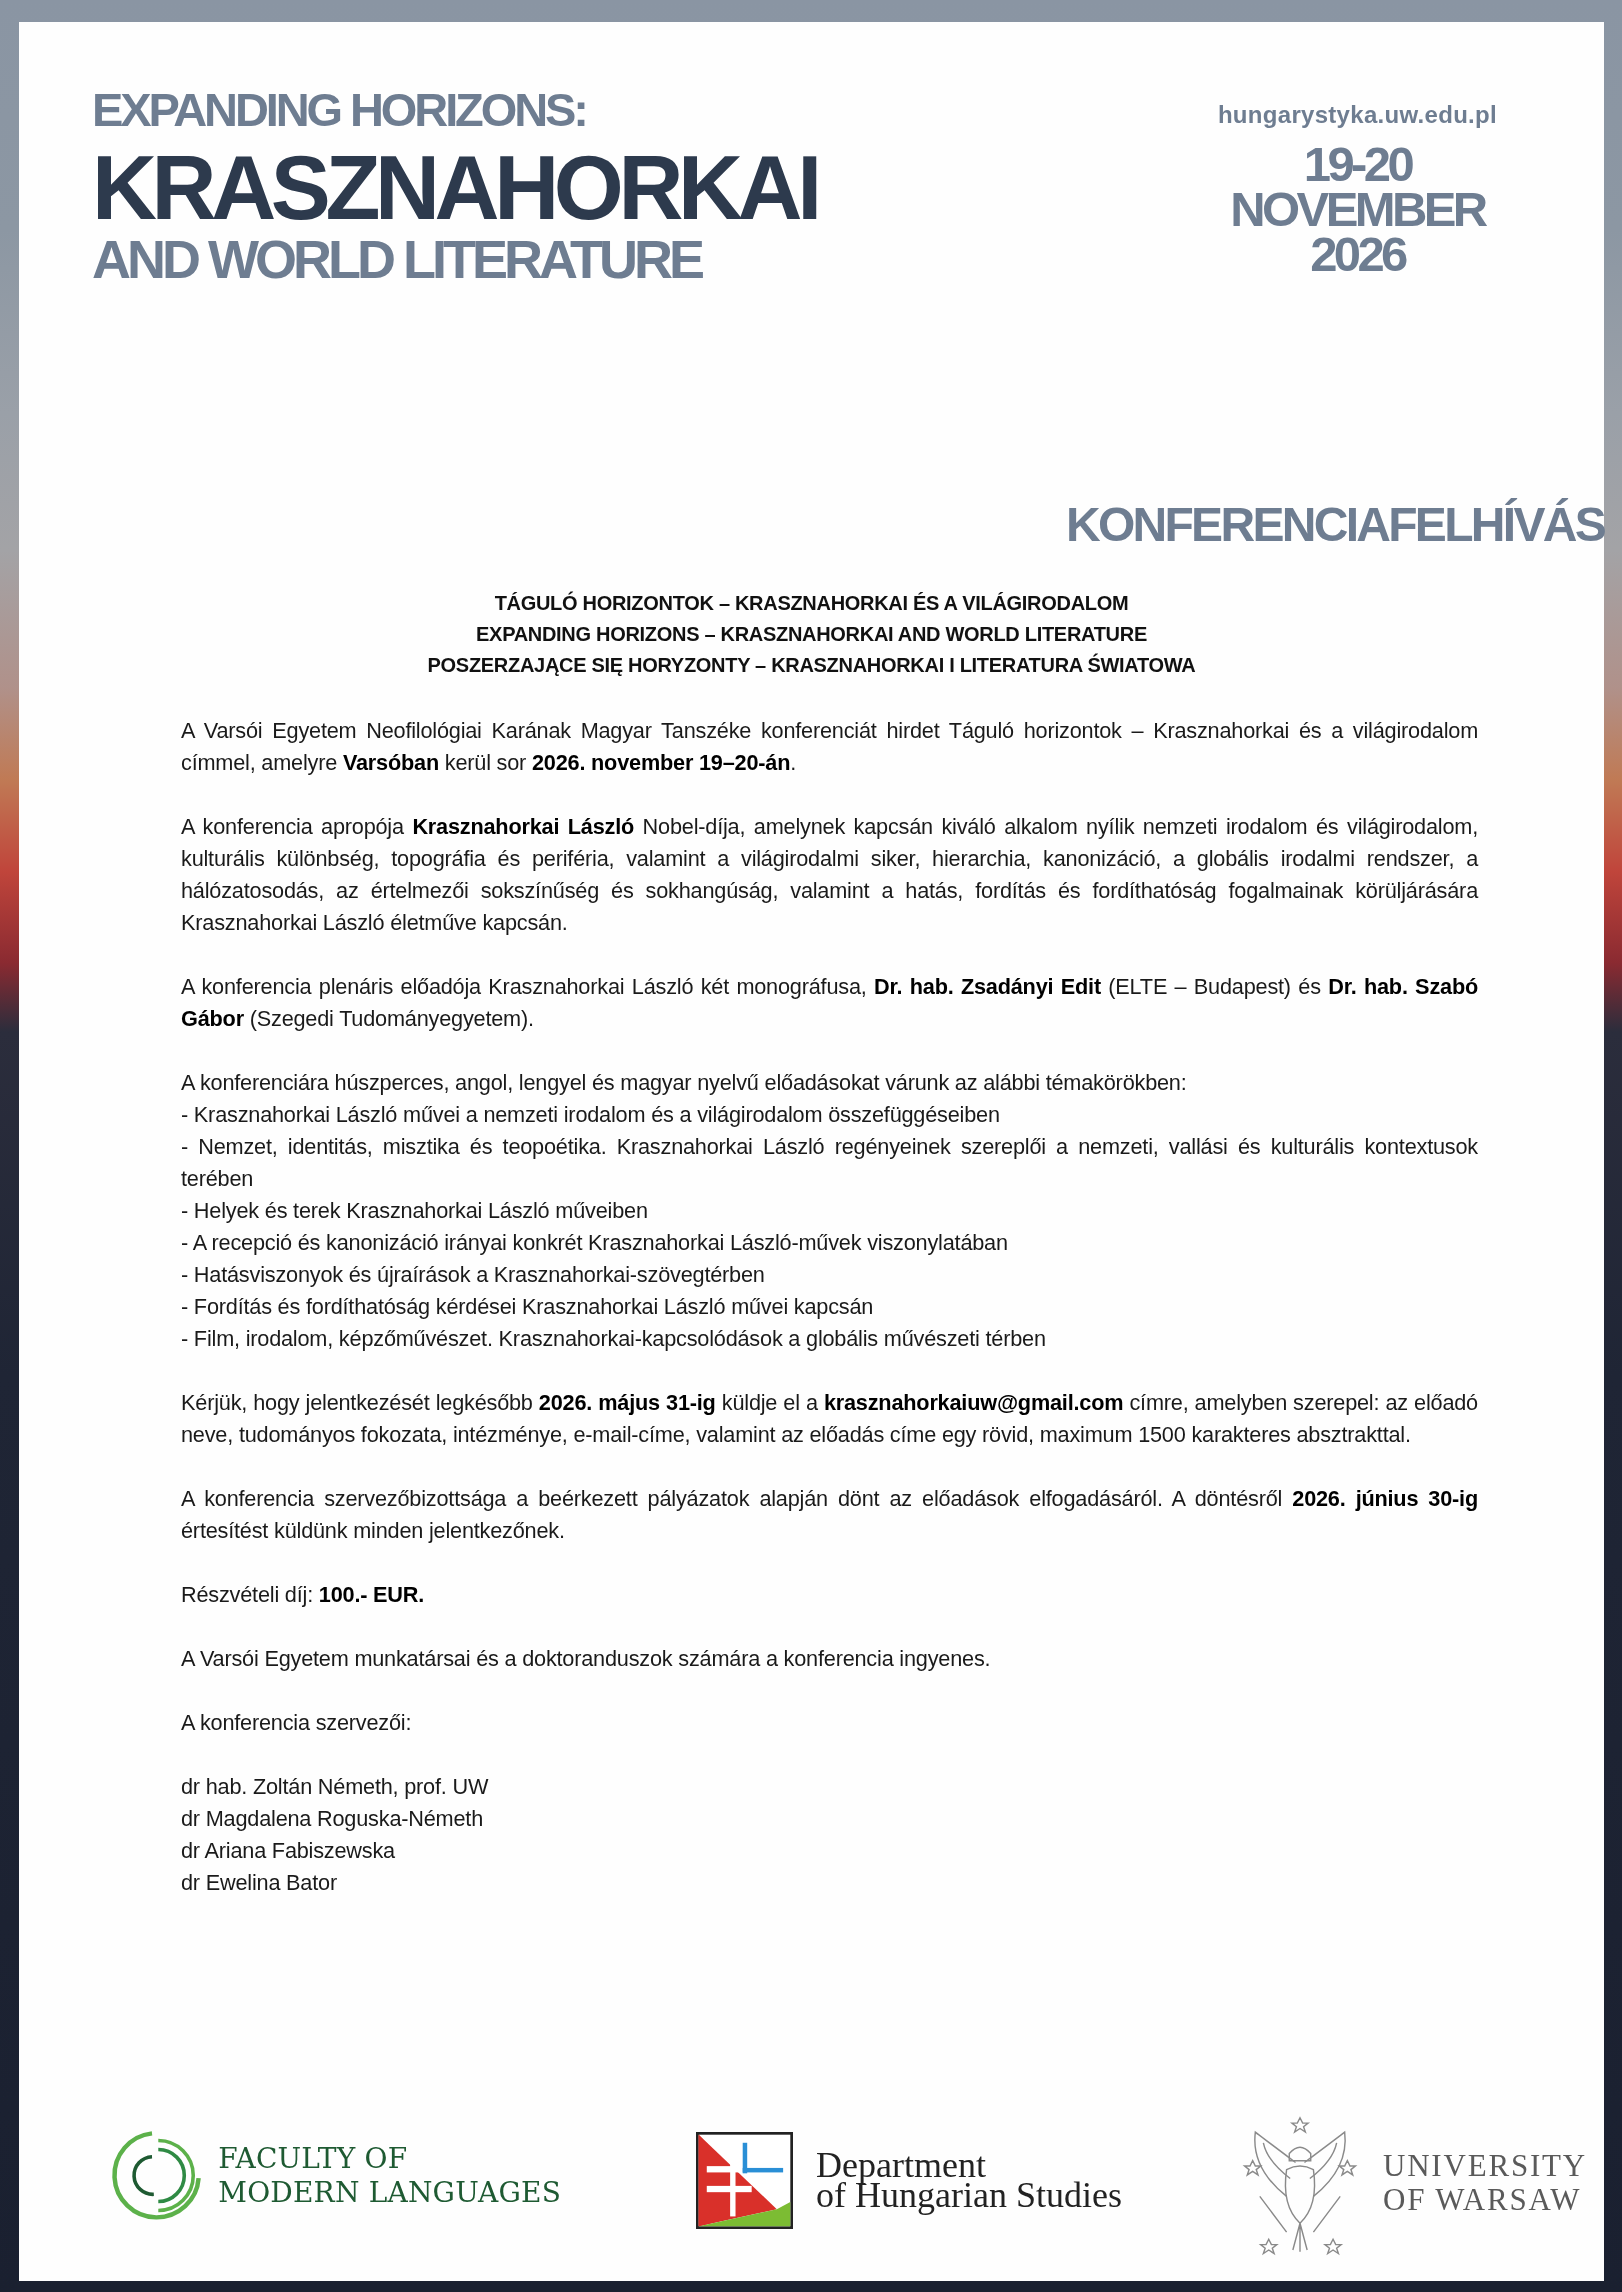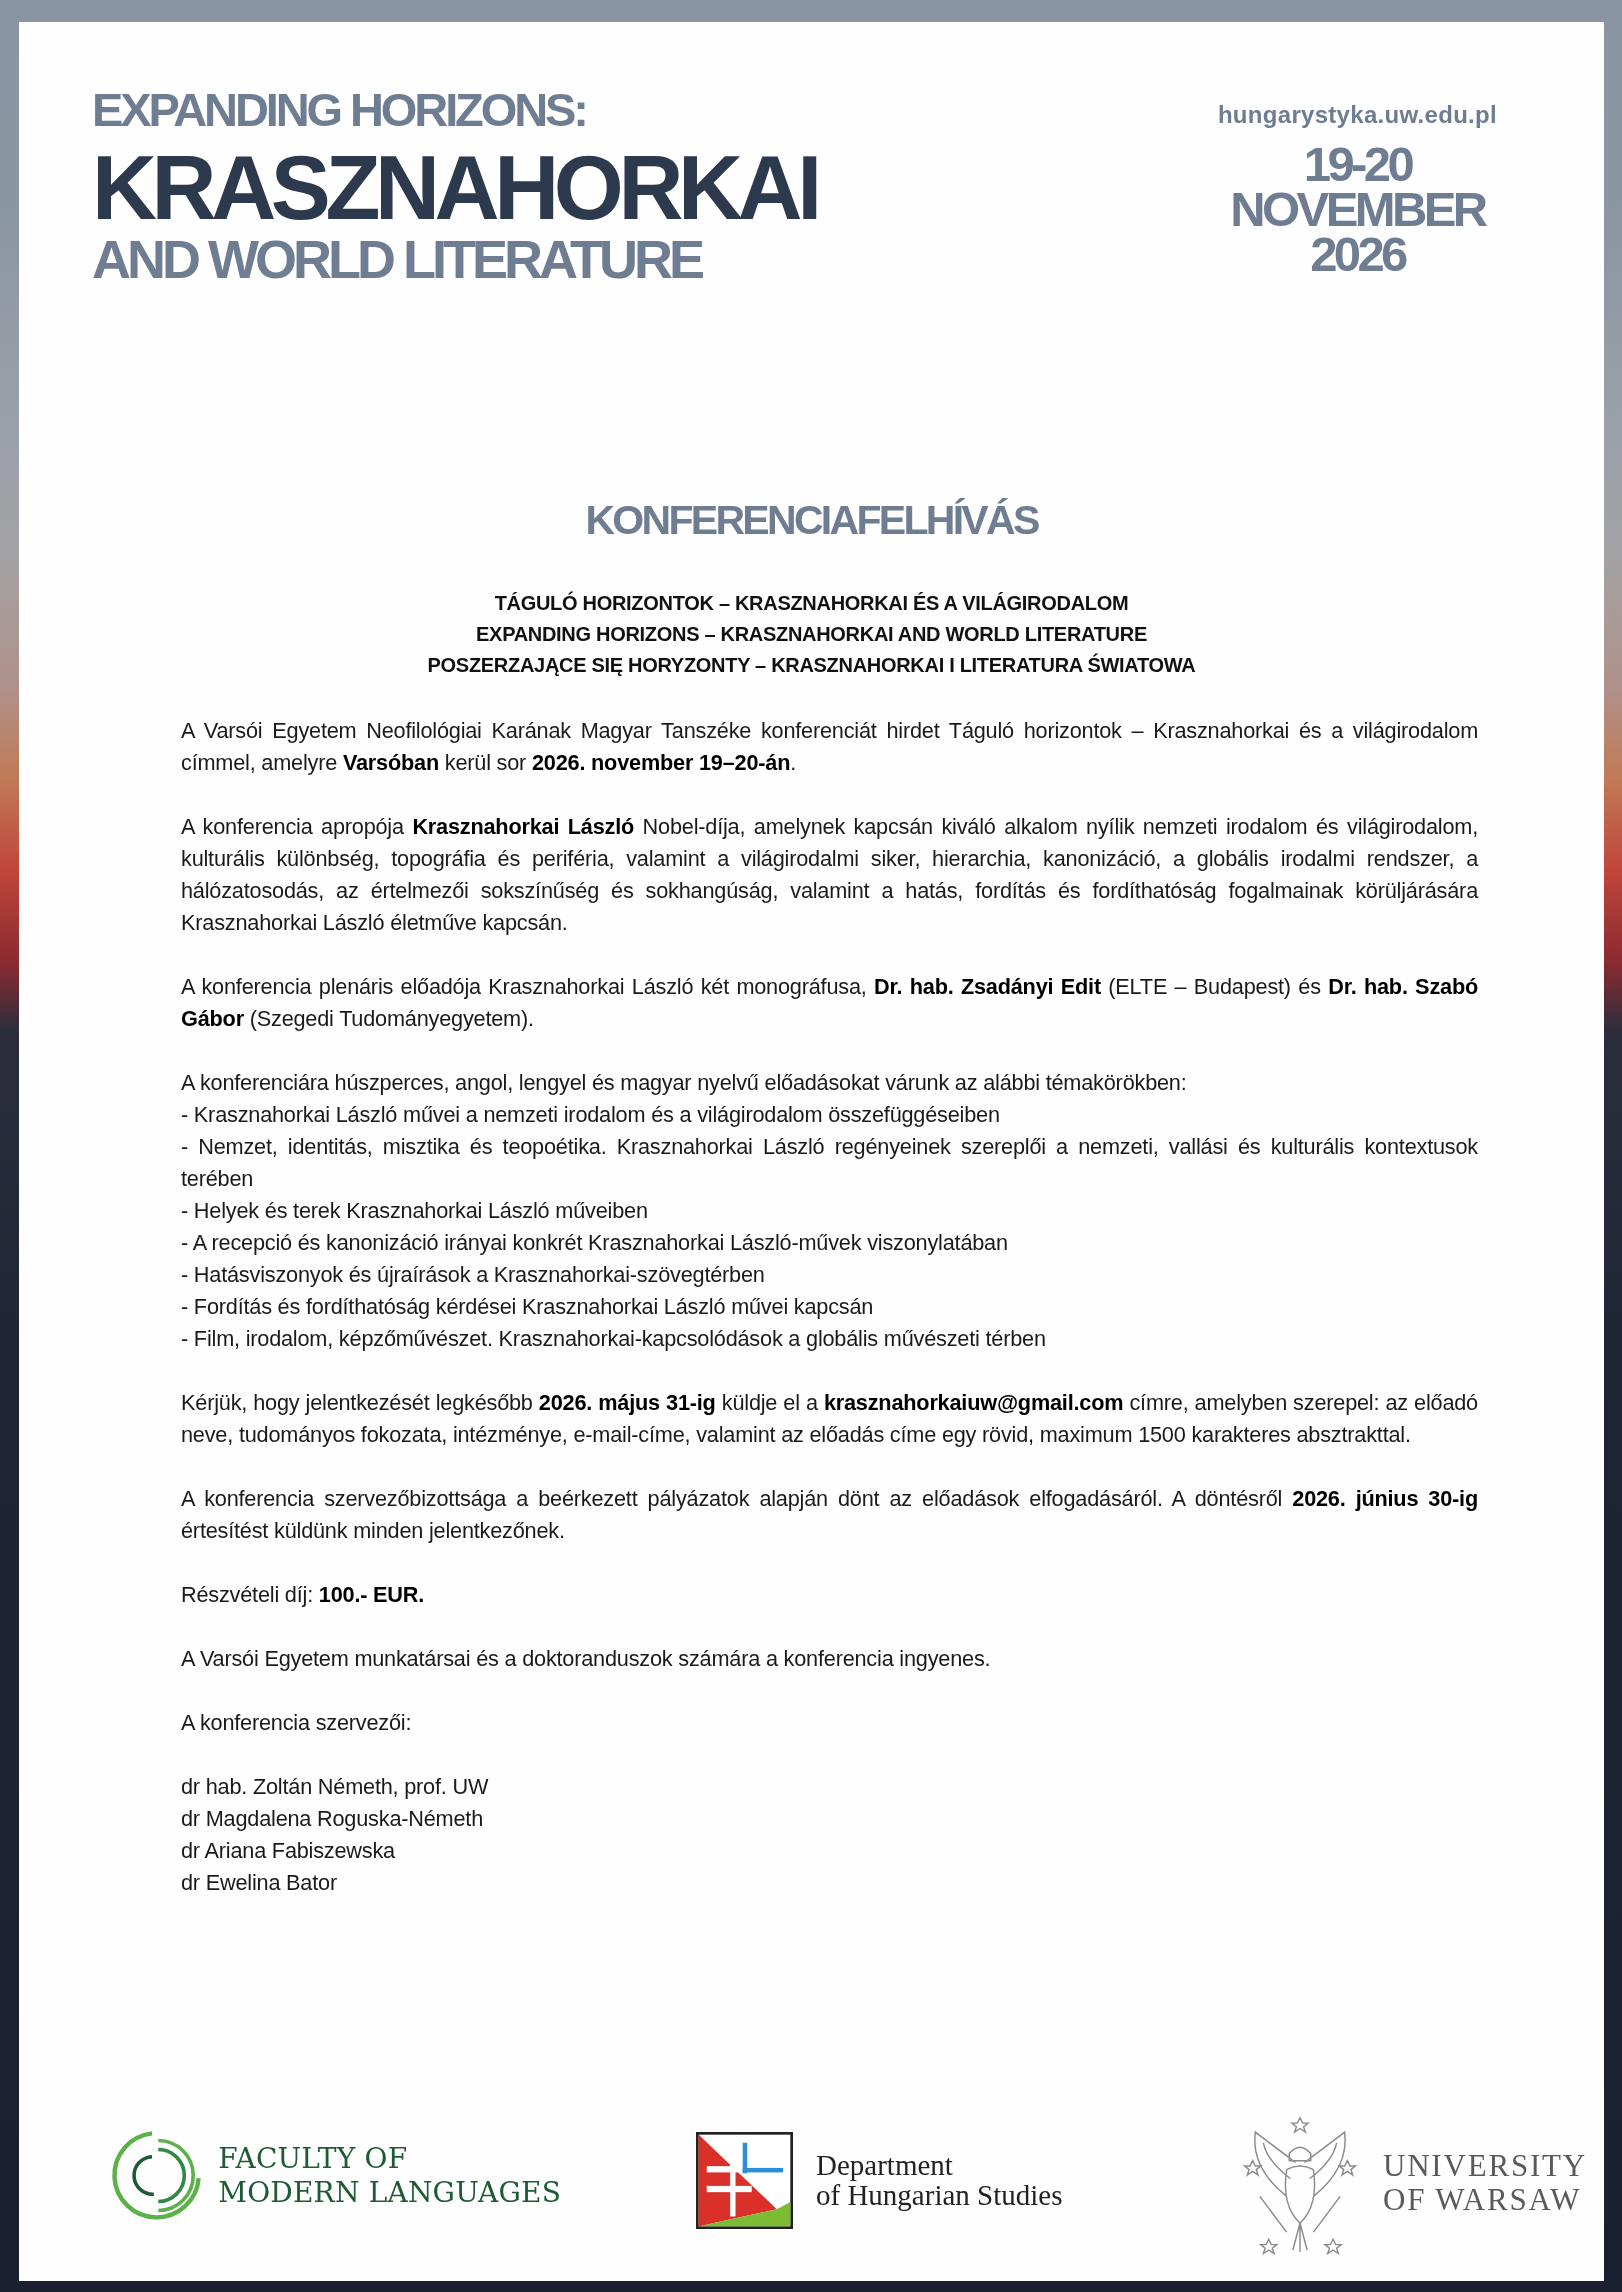--- a/index.html
+++ b/index.html
@@ -30,22 +30,22 @@
     line-height: 54px; margin-top: -1.8px;
   }
   .hdr-right { position: absolute; right: 107px; top: 79px; text-align: center; }
   .hdr-right .url { font-weight: 700; font-size: 24px; color: #6e7d91; letter-spacing: 0.3px; }
   .hdr-right .date {
     font-weight: 700; font-size: 49px; color: #6e7d91; letter-spacing: -3.6px; line-height: 45px;
   }
   .hdr-right .date.first { margin-top: 12.5px; }
 
   .cfp-title {
-    position: absolute; left: 0; right: 0; top: 475px; text-align: center;
-    font-weight: 700; font-size: 41px; color: #6e7d91; letter-spacing: -2.7px;
+    position: absolute; left: 0; right: 0; top: 475px; text-align: right;
+    font-weight: 700; font-size: 48px; color: #6e7d91; letter-spacing: -2.7px;
   }
   .subtitles {
     position: absolute; left: 0; right: 0; top: 566px; text-align: center;
     font-weight: 700; font-size: 20px; color: #111; line-height: 31px; letter-spacing: -0.3px;
   }
   .body {
     position: absolute; left: 162px; width: 1297px; top: 693px;
     font-size: 21.7px; color: #1a1a1a; line-height: 32px; letter-spacing: -0.2px;
   }
   .body p { text-align: justify; margin-bottom: 32px; }
@@ -56,21 +56,21 @@
 
   .logo { position: absolute; display: flex; align-items: center; }
   .logo-fml { left: 90px; top: 2106px; }
   .logo-fml .txt {
     margin-left: 14.3px; font-family: "DejaVu Serif", "Liberation Serif", serif;
     color: #1e5a32; font-size: 28px; line-height: 34px; letter-spacing: 0.2px;
   }
   .logo-dhs { left: 677px; top: 2110px; }
   .logo-dhs .txt {
     margin-left: 23px; font-family: "Liberation Serif", "DejaVu Serif", serif;
-    color: #222; font-size: 29px; line-height: 29.6px;
+    color: #222; font-size: 36px; line-height: 29.6px;
   }
   .logo-uw { left: 1214px; top: 2085px; }
   .logo-uw .txt {
     margin-left: 16px; font-family: "Liberation Serif", "DejaVu Serif", serif;
     color: #5a5a5a; font-size: 31px; line-height: 34px; letter-spacing: 1.8px;
   }
 </style>
 </head>
 <body>
 

